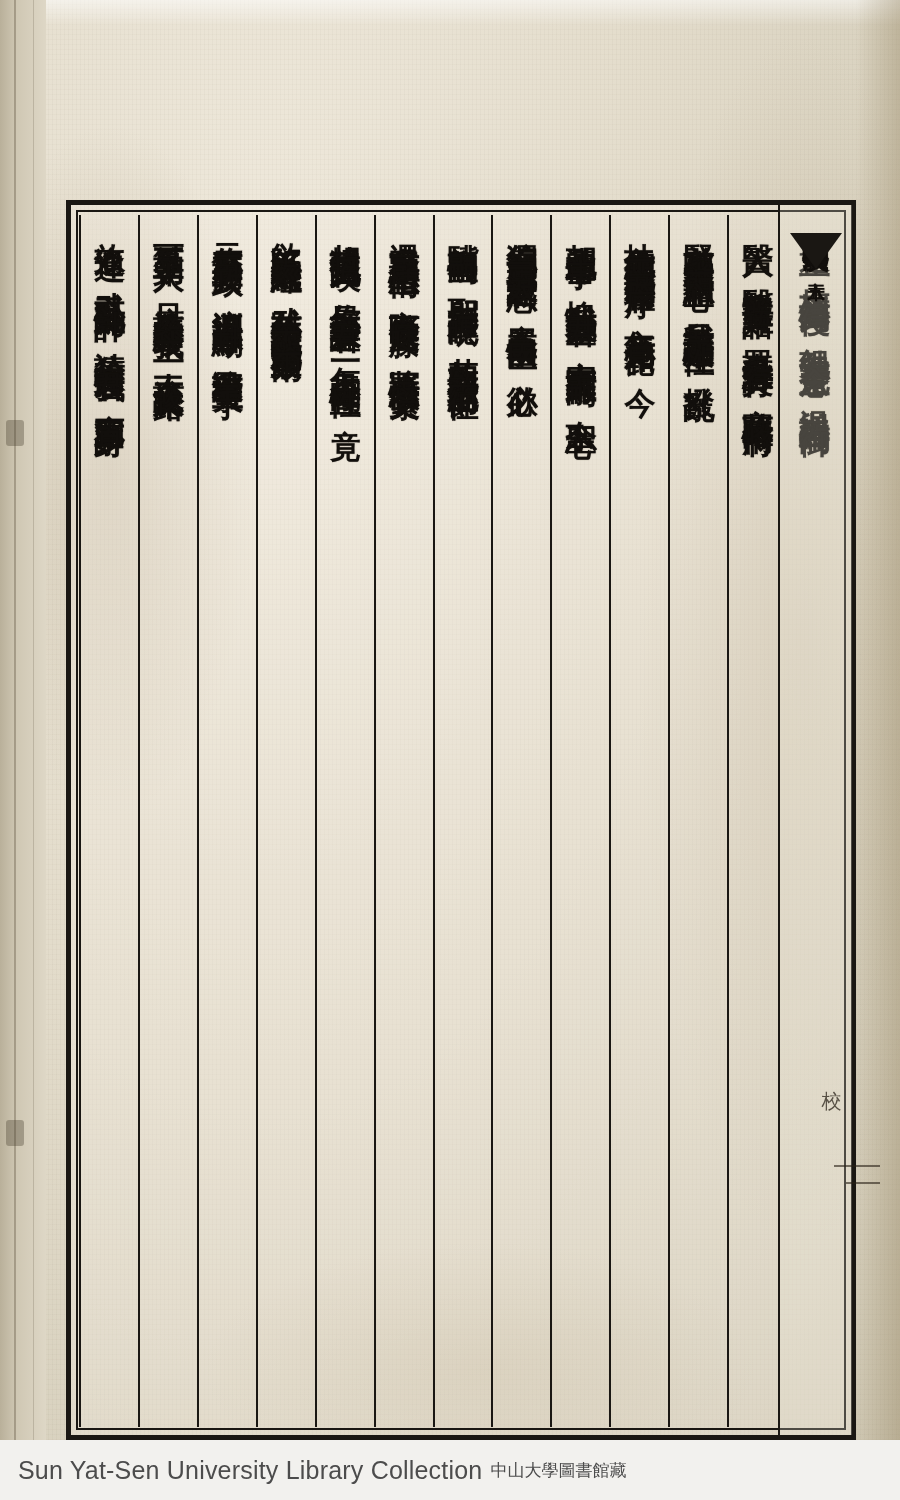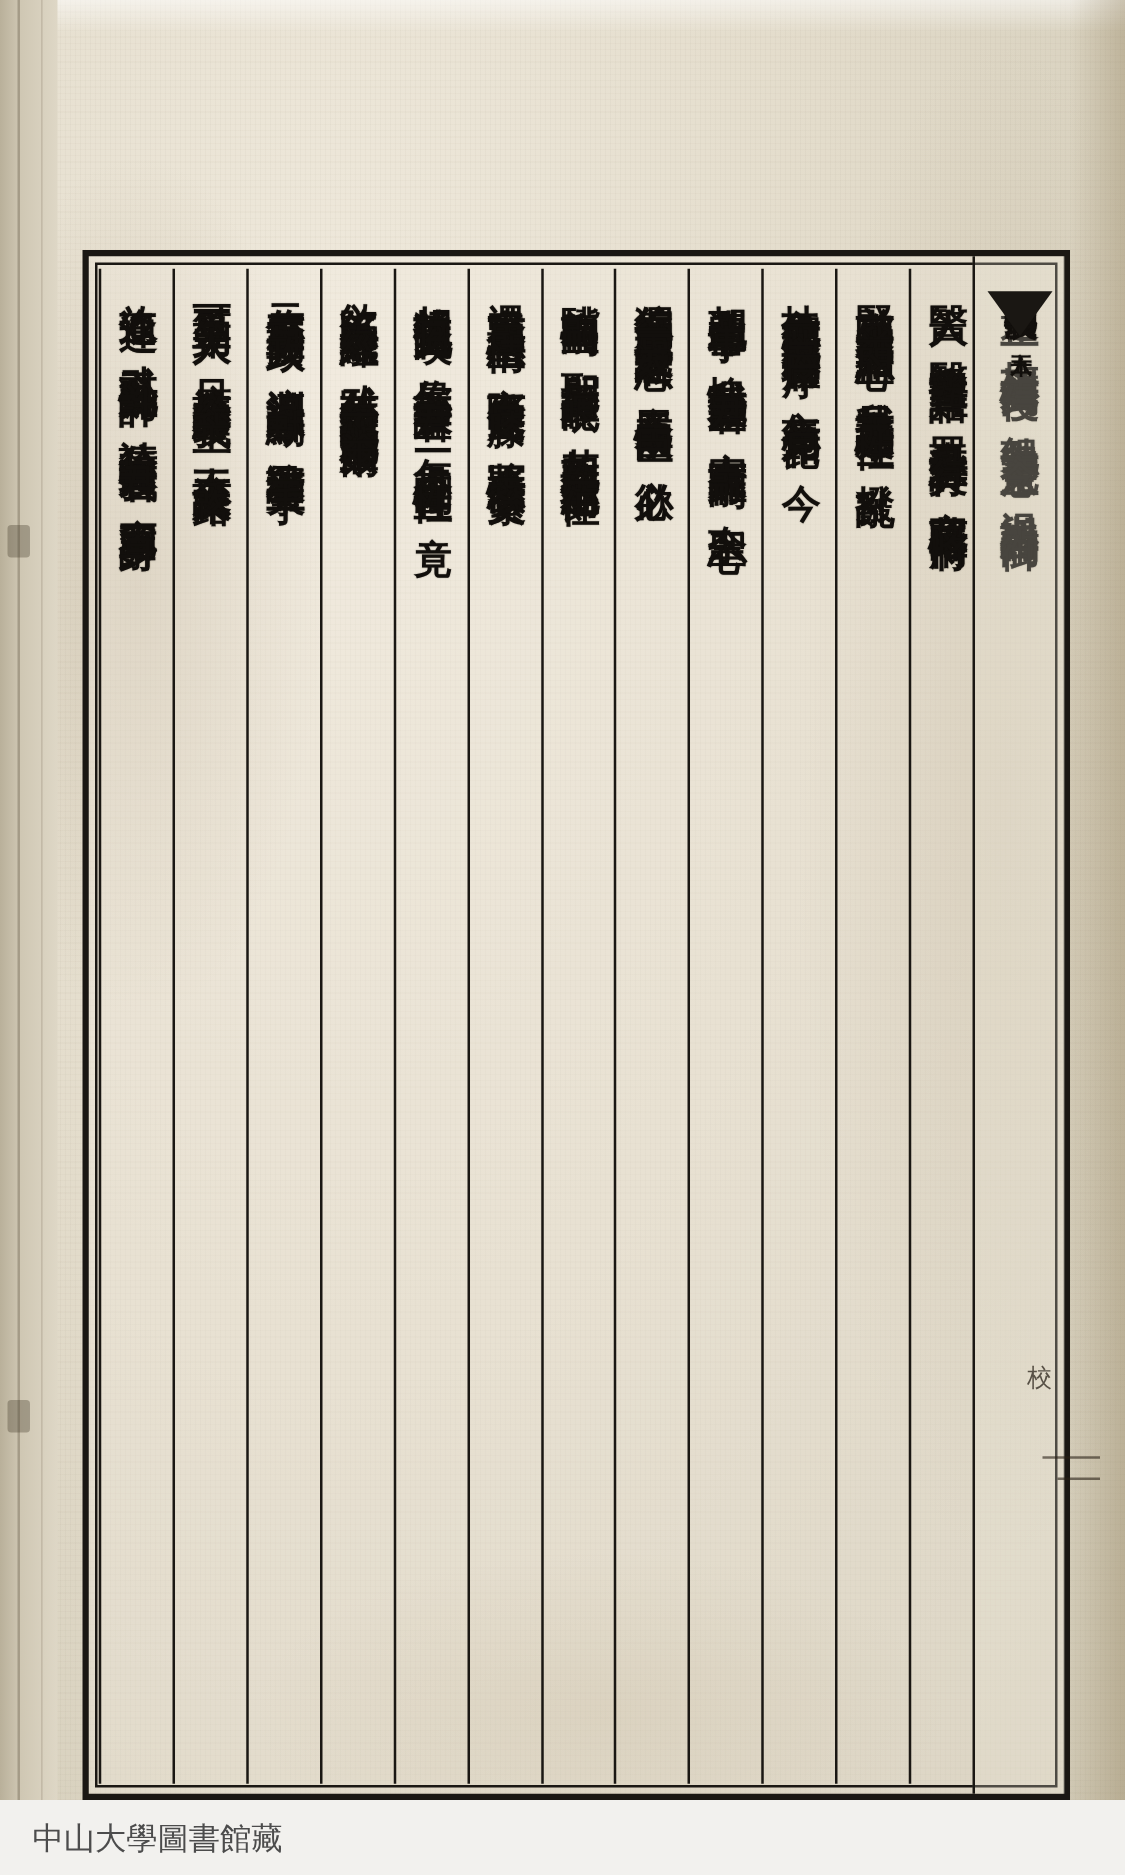--- a/index.html
+++ b/index.html
@@ -176,21 +176,21 @@
     box-sizing: border-box;
   }
   .caption-text {
     font-family: "Liberation Sans", sans-serif;
     font-size: 25px;
     color: #4c4c4c;
     letter-spacing: .2px;
   }
   .caption-cn {
     font-family: Liberation Sans, sans-serif;
-    font-size: 25px;
+    font-size: 17px;
     color: #4c4c4c;
     margin-left: 8px;
   }
 
   
   .mark-right {
     position: absolute;
     right: 54px;
     top: 1075px;
     font-size: 20px;
@@ -283,16 +283,17 @@
       <div class="vtext tiny">六</div>
       <div class="vtext tiny">十五</div>
     </div>
   </div>
 
   <div class="mark-right">校</div>
   <div class="dash-line"></div>
   <div class="dash-line b"></div>
 
   <div class="caption">
+    <span class="caption-text">Sun Yat-Sen University Library Collection</span>
     <span class="caption-cn">中山大學圖書館藏</span>
   </div>
 
 </div>
 
 </body></html>

